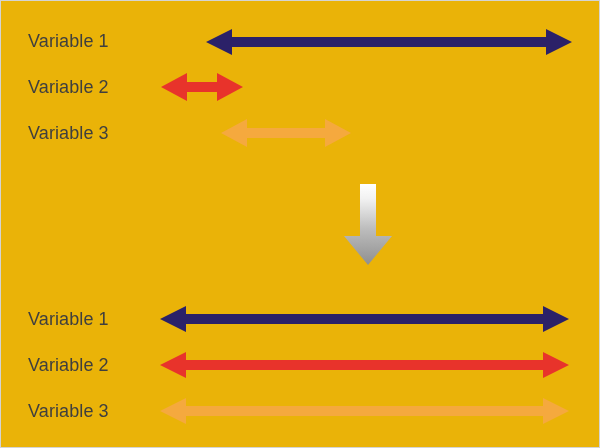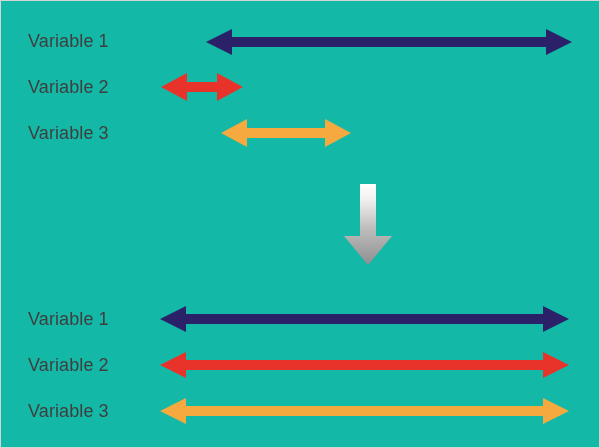--- a/index.html
+++ b/index.html
@@ -8,21 +8,21 @@
     padding: 0;
     background: #ffffff;
   }
   body {
     font-family: "Liberation Sans", sans-serif;
   }
   #canvas {
     position: relative;
     width: 600px;
     height: 448px;
-    background: #14b8a6;
+    background: #eab308;
     border: 1px solid #d4d4d4;
     box-sizing: border-box;
     overflow: hidden;
   }
   .label {
     position: absolute;
     font-family: "Liberation Sans", sans-serif;
     font-size: 18px;
     font-weight: 400;
     color: #3f3f3f;

